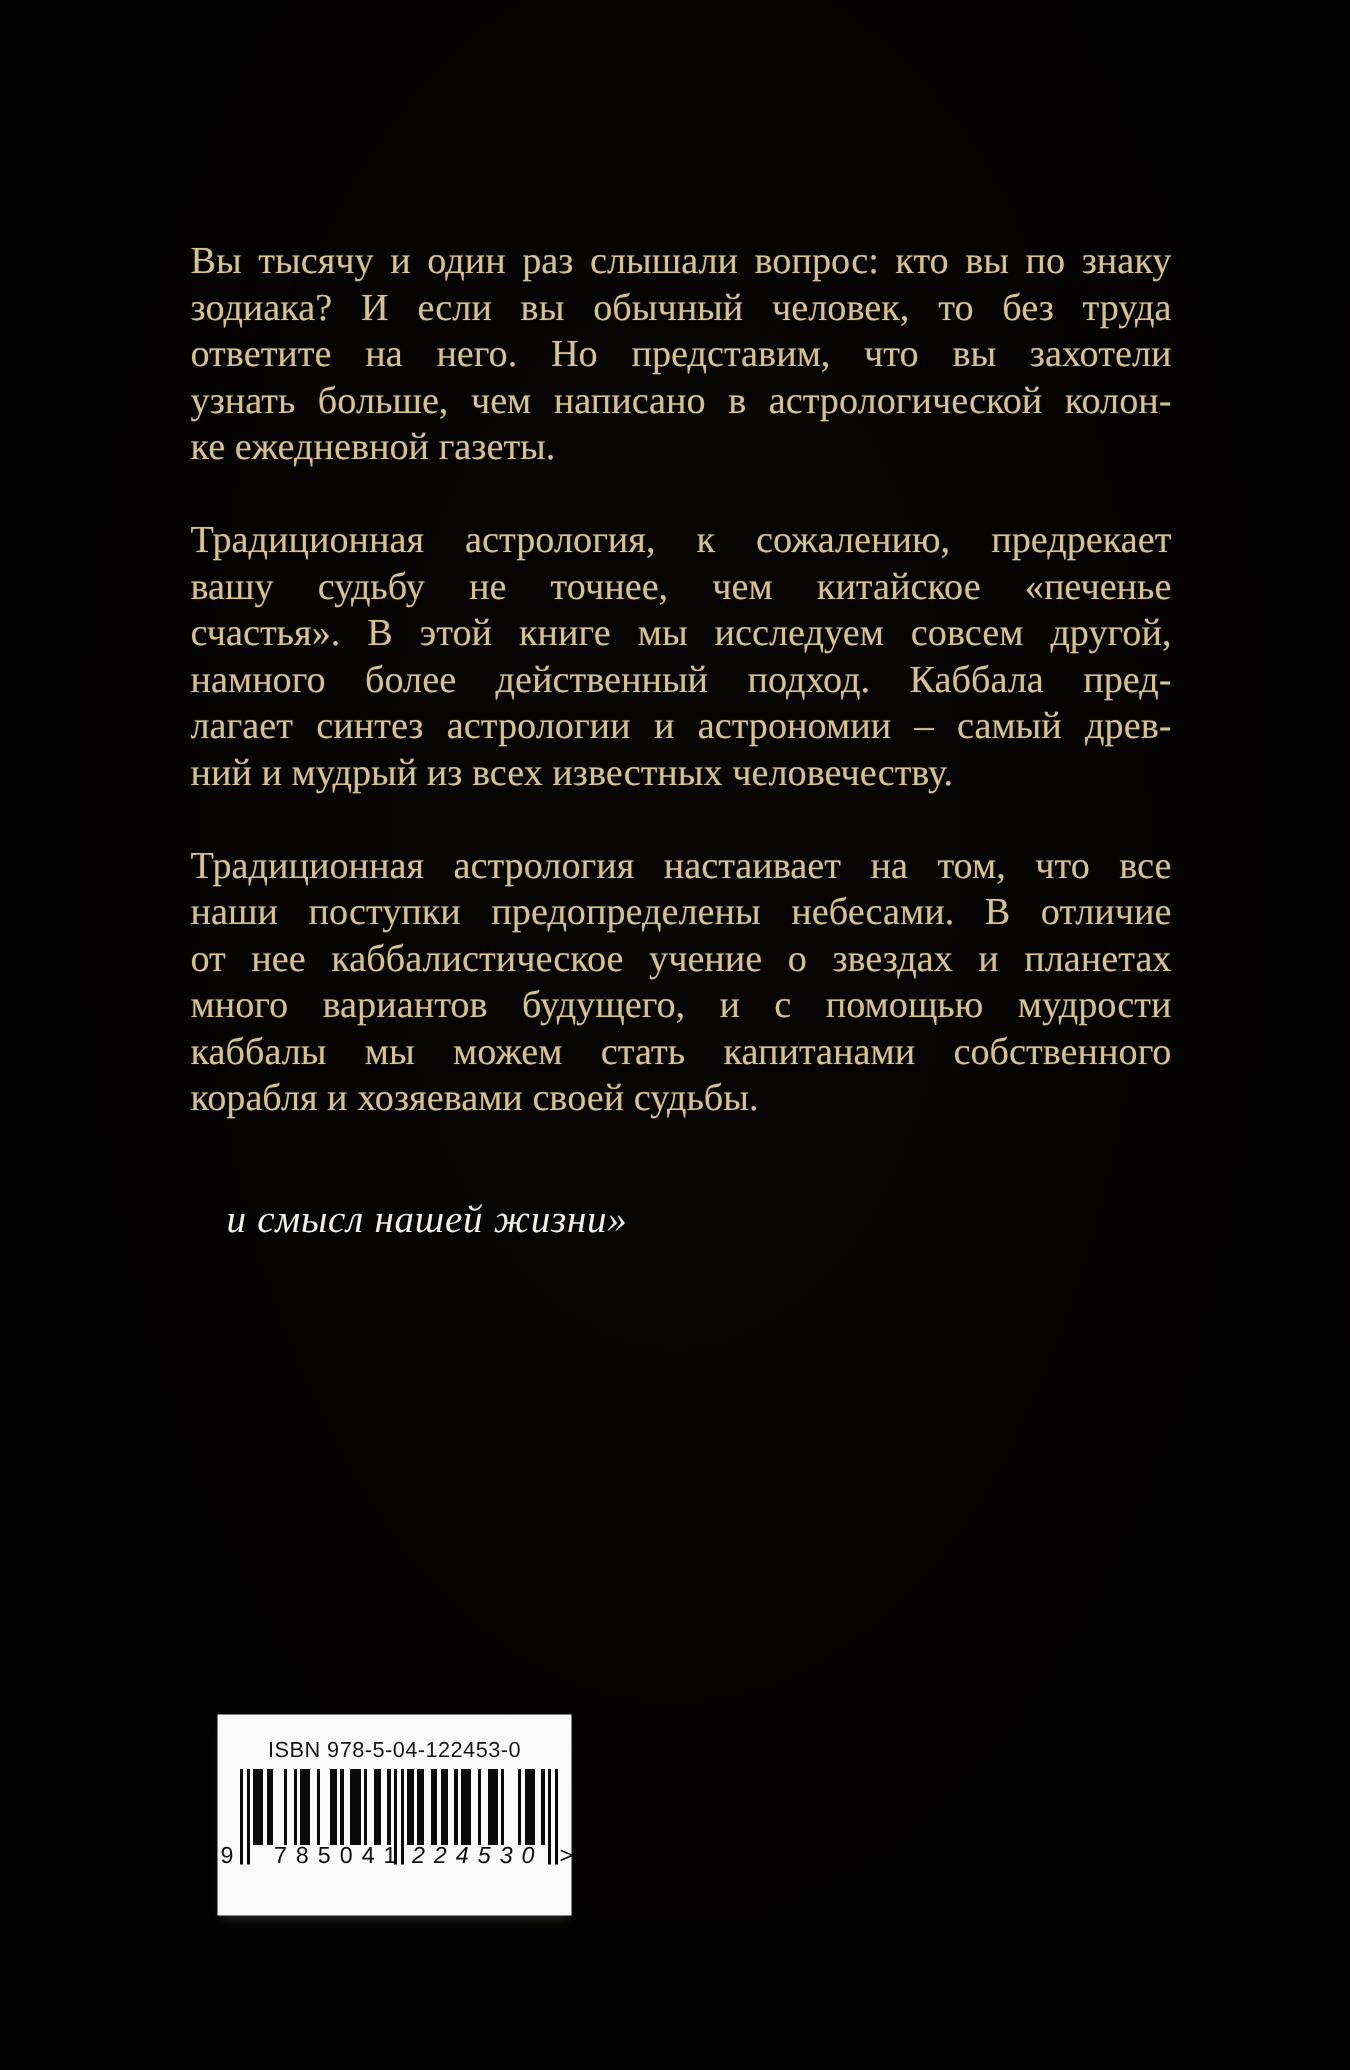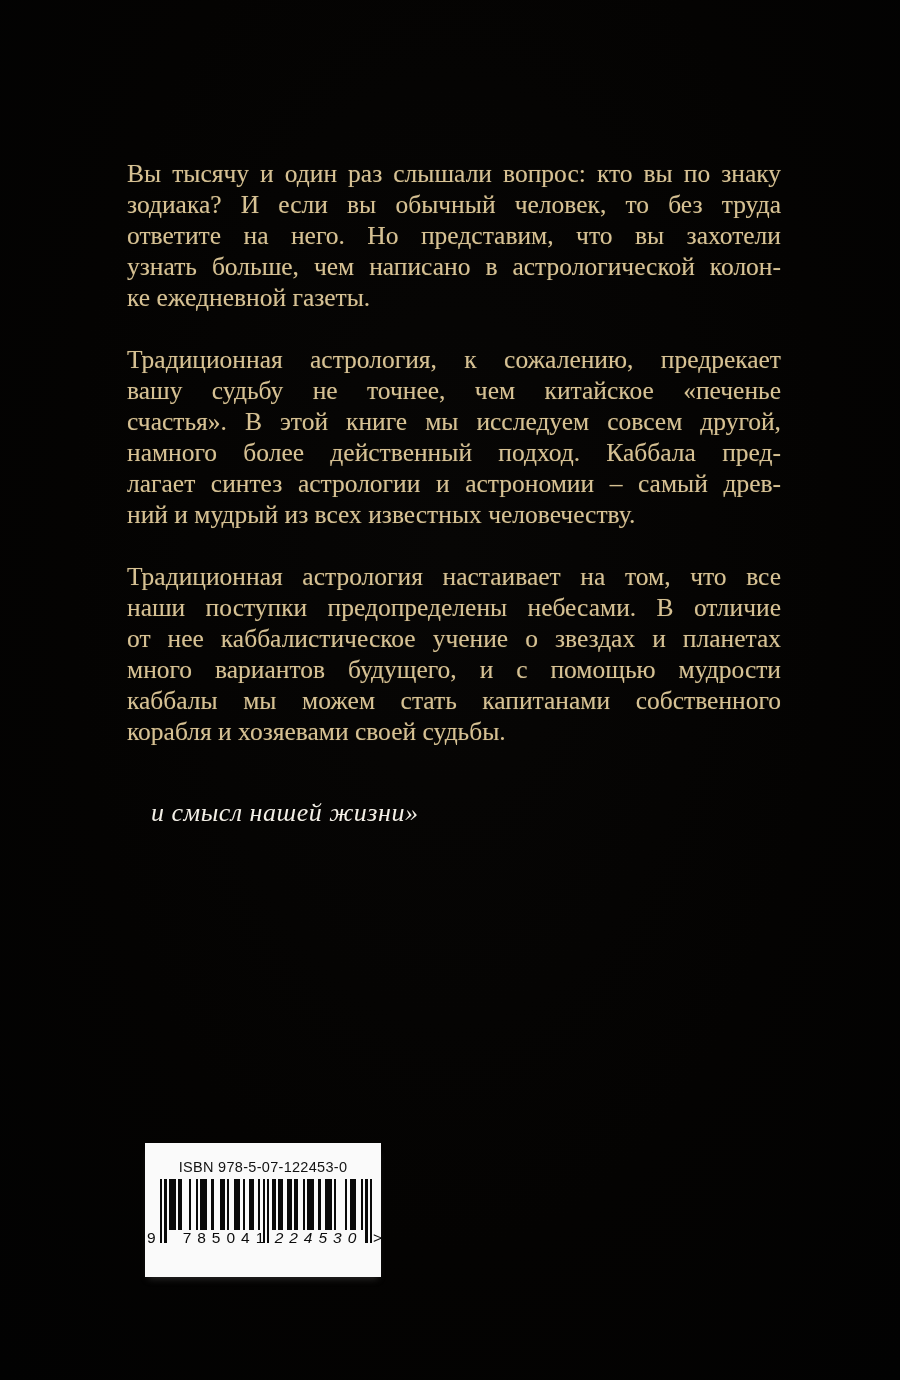--- a/index.html
+++ b/index.html
@@ -137,21 +137,21 @@
       <div class="jline last">корабля и хозяевами своей судьбы.</div>
     </section>
 
   </main>
 
   <div class="attribution">
     <div class="attr-line2">и смысл нашей жизни»</div>
   </div>
 
   <div class="barcode-box">
-    <div class="isbn">ISBN 978-5-07-122453-0</div>
+    <div class="isbn">ISBN 978-5-04-122453-0</div>
     <div class="bars-wrap">
       <svg id="ean-bars" width="212" height="64" viewBox="0 0 95 64" preserveAspectRatio="none" shape-rendering="crispEdges">
           <rect x="0" y="0" width="1" height="64"></rect>
           <rect x="2" y="0" width="1" height="64"></rect>
           <rect x="4" y="0" width="3" height="51"></rect>
           <rect x="8" y="0" width="2" height="51"></rect>
           <rect x="13" y="0" width="1" height="51"></rect>
           <rect x="16" y="0" width="1" height="51"></rect>
           <rect x="18" y="0" width="3" height="51"></rect>
           <rect x="23" y="0" width="1" height="51"></rect>

